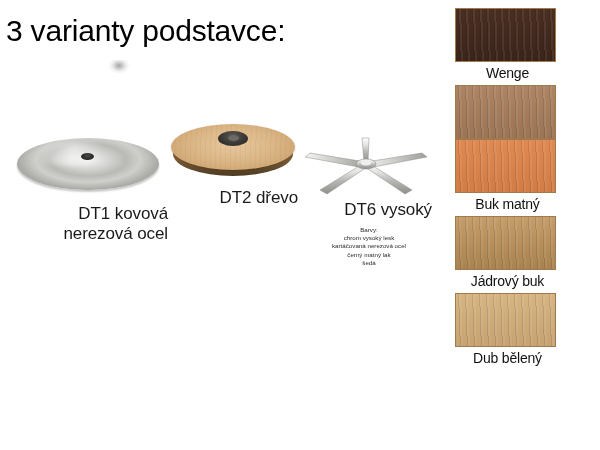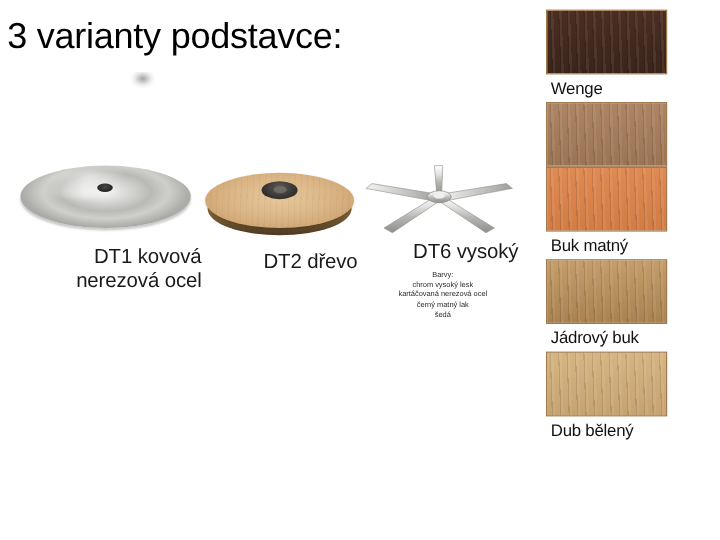--- a/index.html
+++ b/index.html
@@ -107,21 +107,21 @@
     position: absolute;
     left: 10px; top: 6px;
     width: 120px;
     height: 24px;
     border-radius: 50%;
     background: linear-gradient(105deg, rgba(255,255,255,0.0) 10%, rgba(255,255,255,0.55) 38%, rgba(255,255,255,0.0) 62%);
     filter: blur(2px);
   }
 
   
-  #dt2-block { left: 168px; top: 140px; width: 130px; }
+  #dt2-block { left: 168px; top: 120px; width: 130px; }
   #dt2-art {
     position: relative;
     width: 124px;
     height: 62px;
     margin: 0 auto 6px auto;
   }
   #dt2-edge {
     position: absolute;
     left: 2px; top: 12px;
     width: 120px; height: 44px;
@@ -195,21 +195,21 @@
   }
   #dt6-note .nl { display: block; white-space: nowrap; }
 
   
   #swatches {
     position: absolute;
     left: 455px;
     top: 8px;
     width: 101px;
   }
-  .swatch-item { position: relative; }
+  .swatch-item { position: relative; text-align: center; }
   .swatch {
     width: 101px;
     height: 54px;
     border: 1px solid #a07a4e;
     box-sizing: border-box;
     position: relative;
     overflow: hidden;
   }
   .swatch .grain {
     position: absolute;

